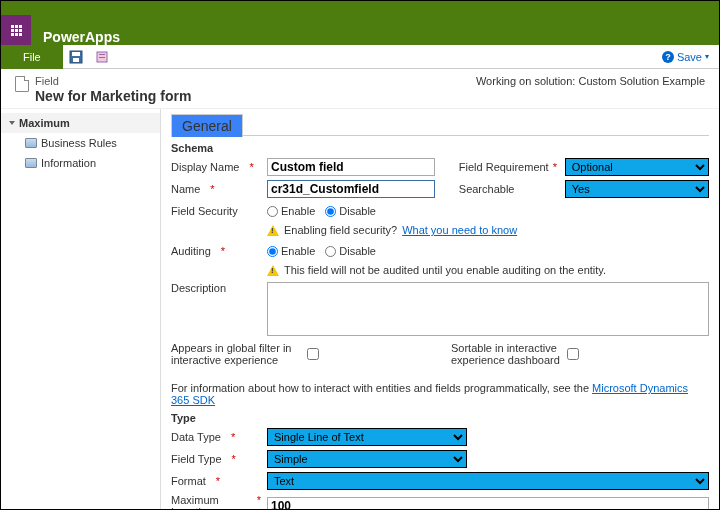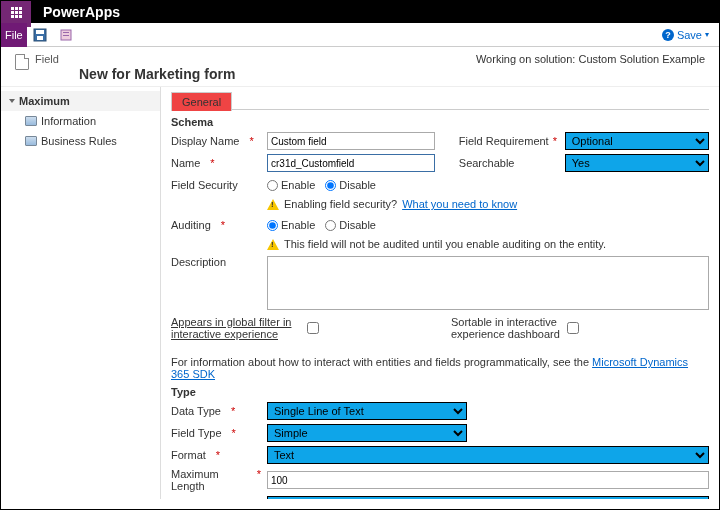--- a/index.html
+++ b/index.html
@@ -1,77 +1,77 @@
 <!DOCTYPE html>
 <html><head>
 <meta charset="utf-8">
 <style>
   * { box-sizing: border-box; margin: 0; padding: 0; }
   body { font-family: "Segoe UI", Tahoma, sans-serif; font-size: 11px; color: #333; background: #fff; width: 720px; height: 510px; overflow: hidden; border: 1px solid #000; }
   
-  .topbar { background: #000000; height: 22px; display: flex; align-items: center; }
+  .topbar { background: #4d7c0f; height: 44px; display: flex; align-items: flex-end; }
   .waffle { width: 30px; height: 30px; background: #742774; display: flex; align-items: center; justify-content: center; color: #fff; }
   .waffle-grid { display: grid; grid-template-columns: repeat(3,3px); grid-template-rows: repeat(3,3px); gap: 1px; }
   .waffle-grid span { width: 3px; height: 3px; background: #fff; }
   .app-title { color: #fff; font-size: 14px; font-weight: 600; margin-left: 12px; }
   
   .toolbar { height: 24px; display: flex; align-items: center; border-bottom: 1px solid #ccc; font-size: 11px; }
-  .file-tab { background: #701a75; color: #fff; padding: 0 4px; height: 24px; line-height: 24px; font-size: 11px; }
+  .file-tab { background: #4d7c0f; color: #fff; padding: 0 22px; height: 24px; line-height: 24px; font-size: 11px; }
   .tb-btn { display: flex; align-items: center; gap: 3px; padding: 0 6px; cursor: pointer; height: 24px; }
   .tb-icon { width: 14px; height: 14px; display: flex; align-items: center; justify-content: center; }
   .spacer { flex: 1; }
   .help { display: flex; align-items: center; gap: 3px; padding-right: 10px; color: #0066cc; cursor: pointer; }
   .help-icon { width: 12px; height: 12px; border-radius: 50%; background: #0066cc; color: #fff; display: flex; align-items: center; justify-content: center; font-size: 9px; font-weight: bold; }
   
   .header { padding: 6px 14px 4px 14px; display: flex; justify-content: space-between; align-items: flex-start; border-bottom: 1px solid #eee; }
   .header-left { display: flex; gap: 6px; align-items: flex-start; }
   .doc-icon { width: 14px; height: 16px; border: 1px solid #888; border-radius: 1px; margin-top: 1px; position: relative; }
   .doc-icon::after { content: ""; position: absolute; top: -1px; right: -1px; width: 4px; height: 4px; background: #fff; border-left: 1px solid #888; border-bottom: 1px solid #888; }
   .header-title small { font-size: 11px; color: #555; }
-  .header-title h2 { font-size: 14px; font-weight: bold; margin-top: 1px; margin-left: 44px; }
+  .header-title h2 { font-size: 14px; font-weight: bold; margin-top: 1px; }
   .working { font-size: 11px; color: #333; font-weight: 400; }
   
   .body { display: flex; height: calc(100% - 96px); }
   .sidebar { width: 160px; border-right: 1px solid #ddd; padding-top: 4px; font-size: 11px; }
   .side-group { background: #f3f3f3; padding: 4px 8px; font-weight: 600; display: flex; align-items: center; gap: 4px; }
   .side-item { padding: 4px 8px 4px 24px; display: flex; align-items: center; gap: 4px; cursor: pointer; }
   .caret { width: 0; height: 0; border-top: 4px solid #666; border-left: 3px solid transparent; border-right: 3px solid transparent; }
   .mini-icon { width: 12px; height: 10px; background: linear-gradient(#cde, #9bd); border: 1px solid #789; border-radius: 1px; }
   
   .main { flex: 1; padding: 4px 10px 10px 10px; overflow: auto; }
   .tabs { display: flex; align-items: flex-end; margin-bottom: 2px; }
-  .tab { border: 1px solid #ccc; border-bottom: none; padding: 3px 10px; font-size: 11px; background: #ef4444; position: relative; top: 1px; cursor: pointer; }
+  .tab { border: 1px solid #ccc; border-bottom: none; padding: 3px 10px; font-size: 14px; background: #3b82f6; position: relative; top: 1px; cursor: pointer; }
   .tab-line { border-bottom: 1px solid #ccc; flex: 1; }
   
   .section-title { font-weight: bold; font-size: 11px; margin: 6px 0 4px 0; }
   
   .form-row { display: flex; align-items: center; margin-bottom: 4px; gap: 6px; min-height: 18px; }
   .lbl { width: 90px; font-size: 11px; display: flex; align-items: baseline; gap: 10px; flex-shrink: 0; }
   .lbl2 { width: 100px; font-size: 11px; display: flex; align-items: center; gap: 4px; flex-shrink: 0; }
   .req { color: #c00; }
-  .txt { height: 18px; border: 1px solid #aaa; padding: 1px 3px; font-size: 10px; }
+  .txt { height: 18px; border: 1px solid #aaa; padding: 1px 3px; font-size: 12px; font-weight: bold; }
   .sel { height: 18px; border: 1px solid #000; padding: 0 2px; font-size: 11px; background: #0ea5e9; }
   .w-med { width: 175px; }
   .w-wide { width: 150px; }
   .col-gap { width: 12px; }
   
   .radio-group { display: flex; align-items: center; gap: 10px; font-size: 11px; }
   .radio-opt { display: flex; align-items: center; gap: 3px; }
   input[type=radio] { width: 11px; height: 11px; }
   
   .warn { display: flex; align-items: center; gap: 5px; font-size: 11px; margin: 4px 0 6px 96px; }
   .warn-icon { width: 0; height: 0; border-left: 6px solid transparent; border-right: 6px solid transparent; border-bottom: 11px solid #f7c600; position: relative; }
   .warn-icon::after { content: "!"; position: absolute; left: -2px; top: 1px; font-size: 8px; font-weight: bold; color: #333; }
   .link { color: #0066cc; text-decoration: underline; cursor: pointer; }
   
   .desc-area { display: flex; align-items: flex-start; gap: 6px; }
   .desc-area textarea { flex: 1; height: 54px; border: 1px solid #aaa; resize: none; font-size: 11px; padding: 2px; }
   
   .check-row { display: flex; align-items: center; gap: 6px; margin-top: 6px; font-size: 11px; }
-  .check-lbl { width: 130px; text-decoration: underline; }
+  .check-lbl { width: 130px; }
   .check-lbl2 { width: 110px; }
   input[type=checkbox] { width: 12px; height: 12px; }
   
   .info-para { font-size: 11px; margin-top: 16px; }
   
   .full-row { display: flex; align-items: center; gap: 6px; margin-bottom: 4px; }
   .full-row .sel, .full-row .txt { flex: 1; }
 </style>
 </head>
 <body>
@@ -134,25 +134,25 @@
 
 <div class="body">
 
   <div class="sidebar">
     <div class="side-group">
       <span class="caret"></span>
       <span>Maximum</span>
     </div>
     <div class="side-item">
       <span class="mini-icon"></span>
-      <span>Information</span>
+      <span>Business Rules</span>
     </div>
     <div class="side-item">
       <span class="mini-icon"></span>
-      <span>Business Rules</span>
+      <span>Information</span>
     </div>
   </div>
 
   <div class="main">
     <div class="tabs">
       <div class="tab">General</div>
       <div class="tab-line"></div>
     </div>
 
     <div class="section-title">Schema</div>

